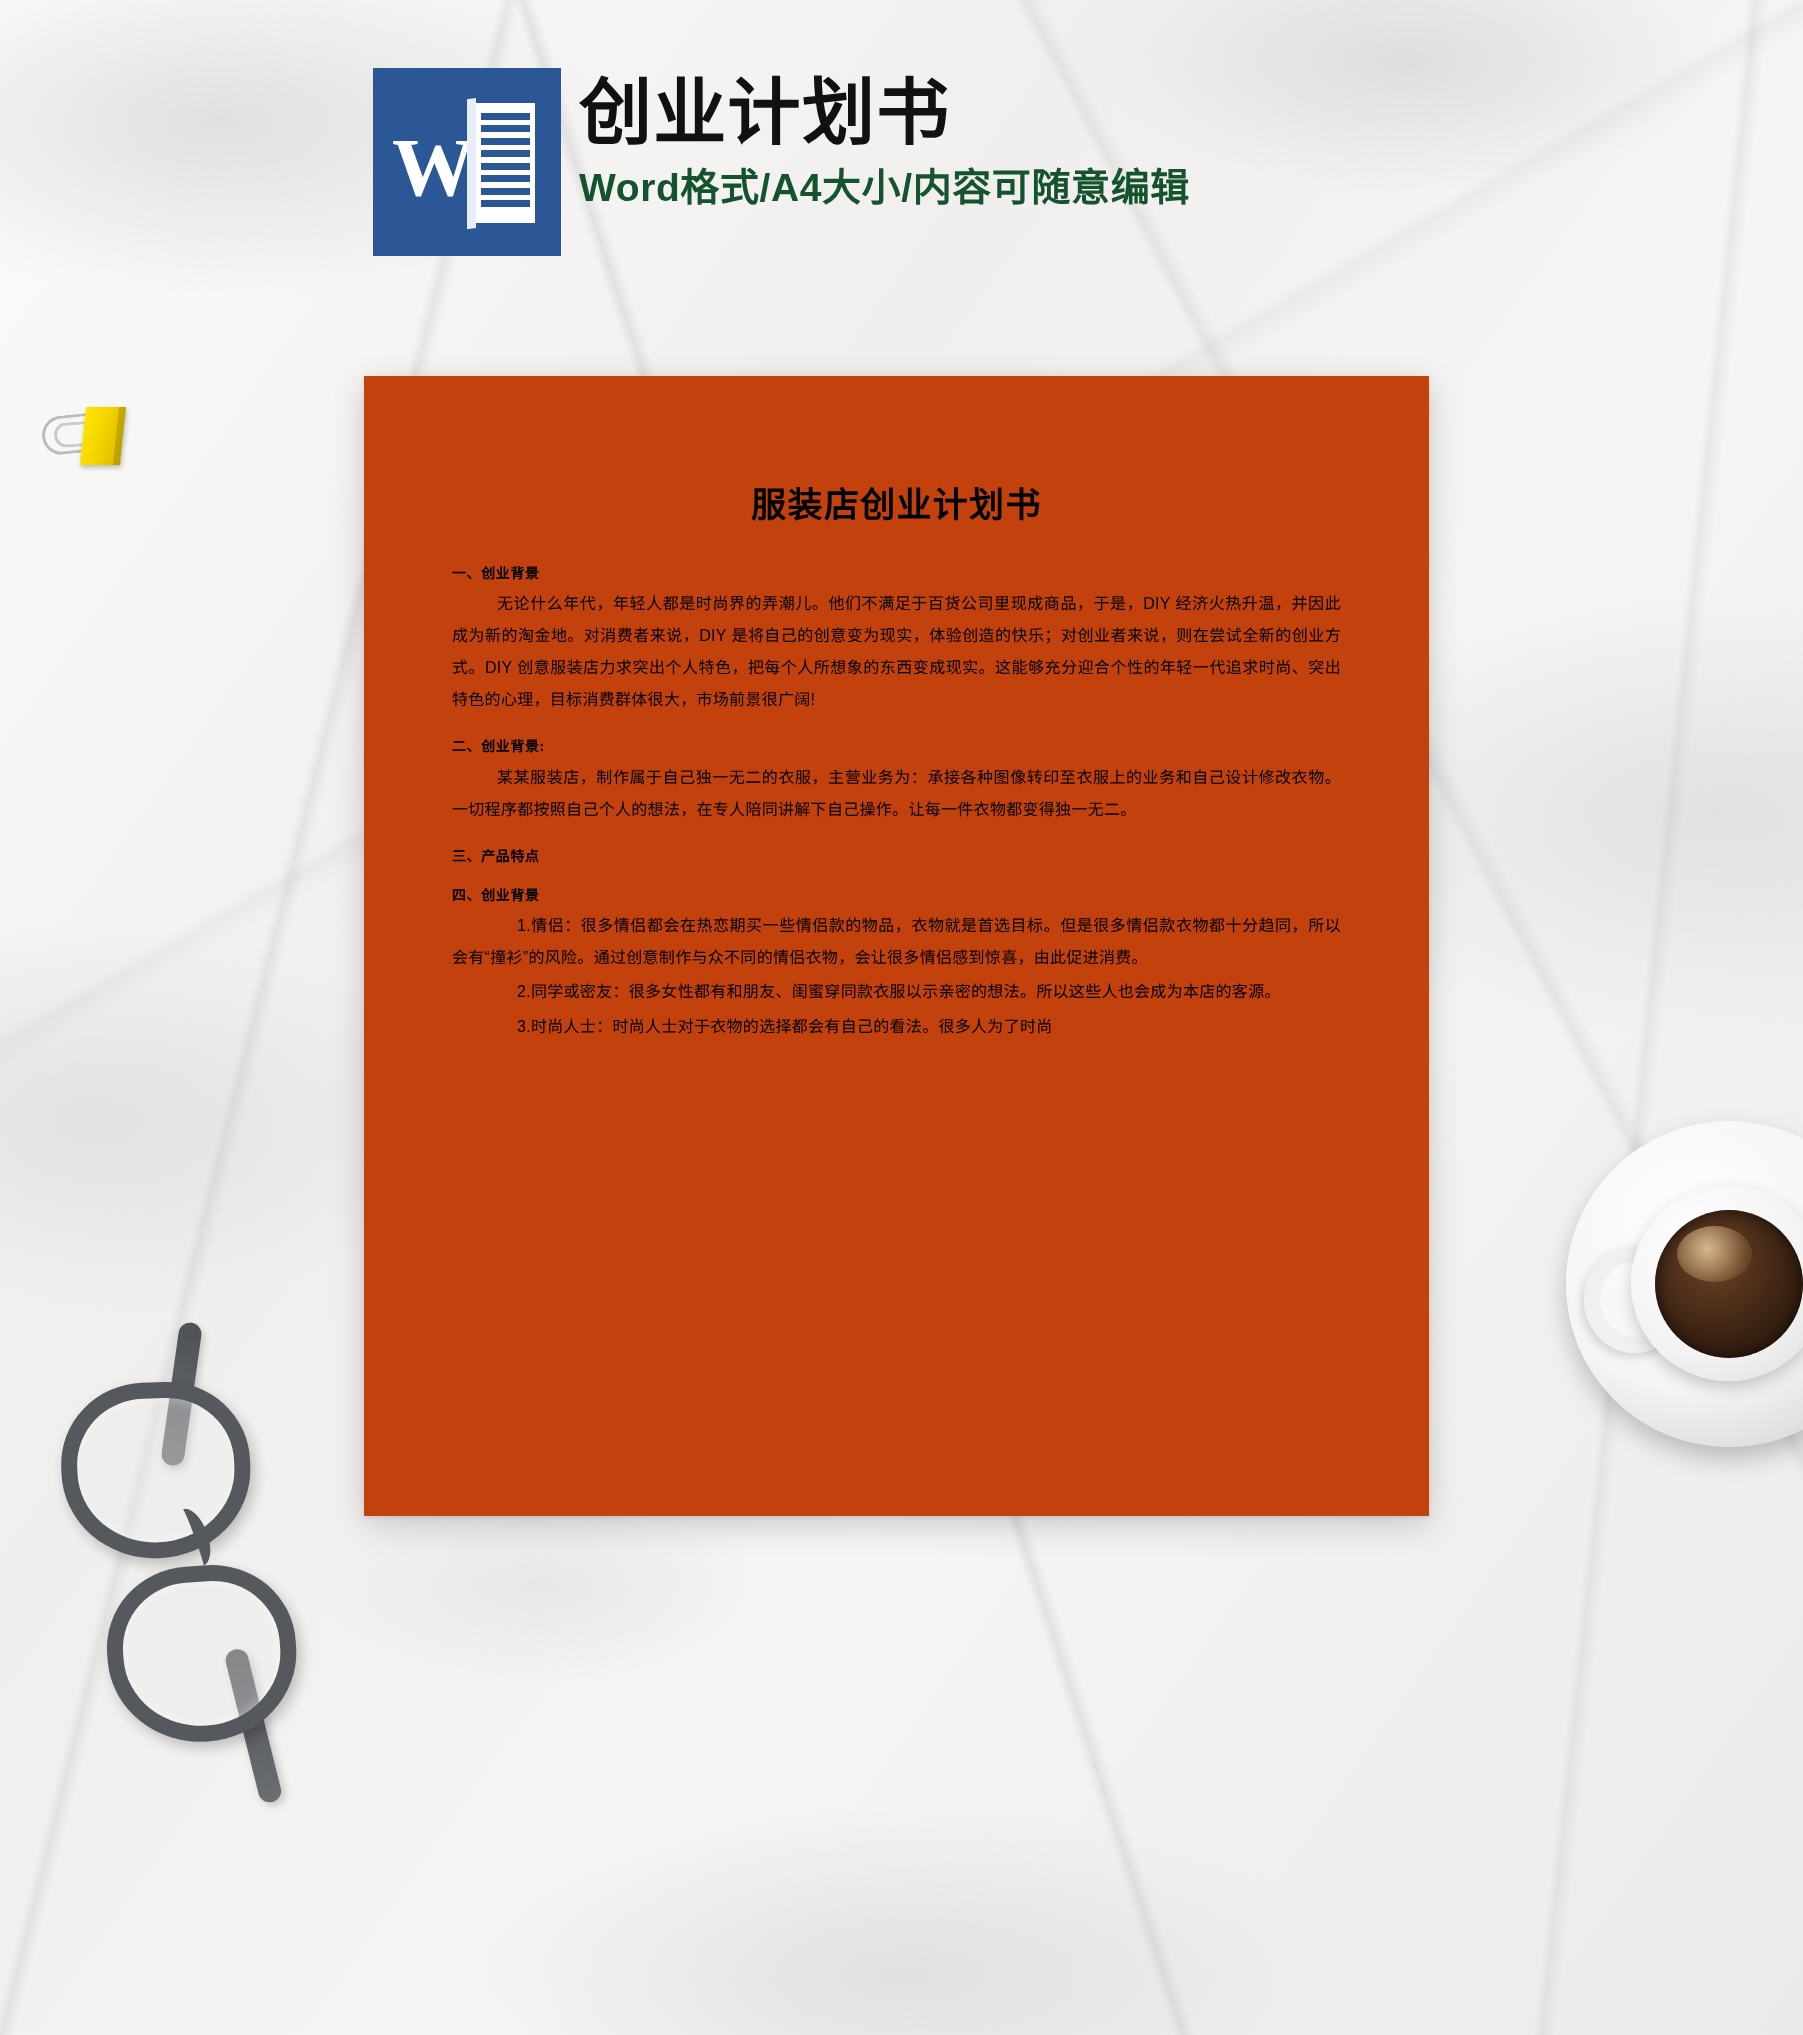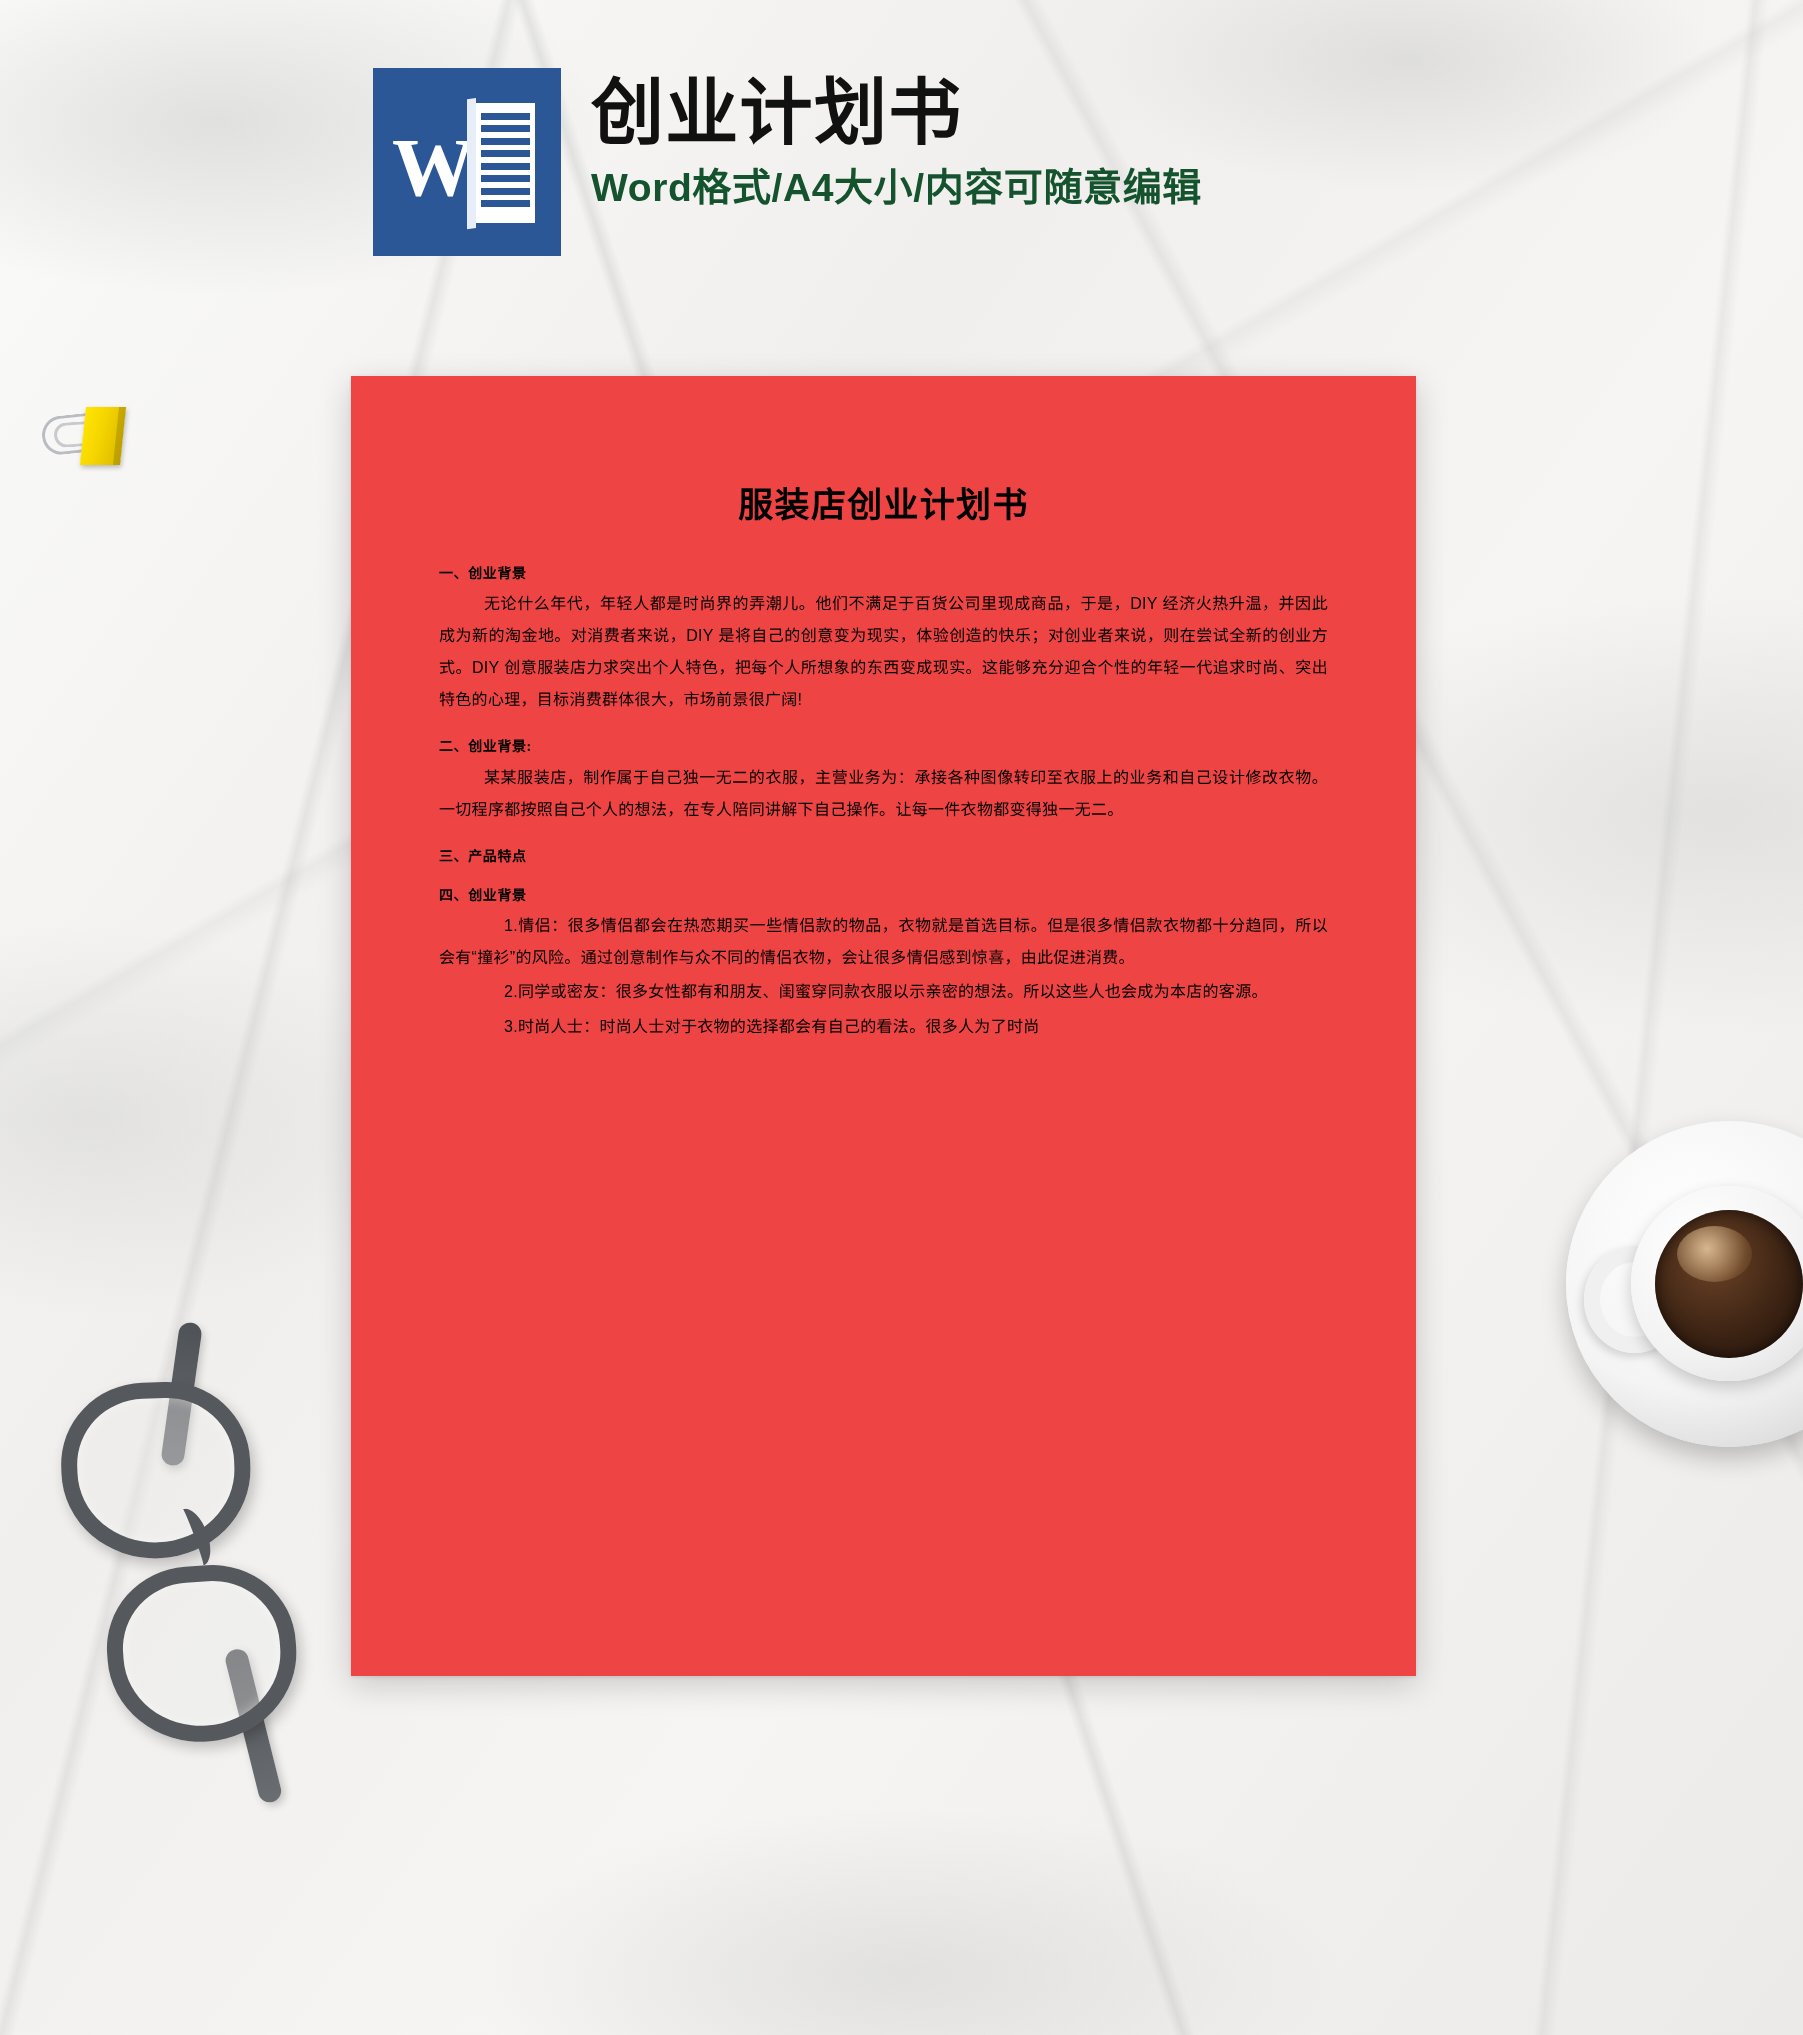--- a/index.html
+++ b/index.html
@@ -96,21 +96,21 @@
     height: 100px;
   }
   #word-icon .doc-lines i {
     display: block;
     height: 6.9px;
     margin-bottom: 5.6px;
     background: #2b5797;
   }
 
   #header-text {
-    margin-left: 30px;
+    margin-left: 18px;
     padding-top: 3.8px;
   }
   #header-title {
     font-size: 73px;
     line-height: 1.12;
     color: #111111;
     font-weight: 700;
     letter-spacing: 1.3px;
     font-family: "Liberation Sans", sans-serif;
     white-space: nowrap;
@@ -280,25 +280,25 @@
     height: 75px;
     border: 16.3px solid #f0f0f0;
     border-radius: 50%;
     border-right-color: transparent;
     box-shadow: -2.5px 3.8px 8.8px rgba(0,0,0,0.15);
   }
 
   
   #document-page {
     position: absolute;
-    left: 351px;
+    left: 364px;
     top: 376px;
     width: 1065px;
-    height: 1300px;
-    background: #ef4444;
+    height: 1140px;
+    background: #c2410c;
     box-shadow: 0 8.8px 31px rgba(0,0,0,0.18), 0 1.3px 3.8px rgba(0,0,0,0.10);
   }
   #doc-inner {
     padding: 100px 88px 0 88px;
   }
   #doc-title {
     text-align: center;
     font-family: "Liberation Serif", serif;
     font-size: 35px;
     font-weight: 700;

